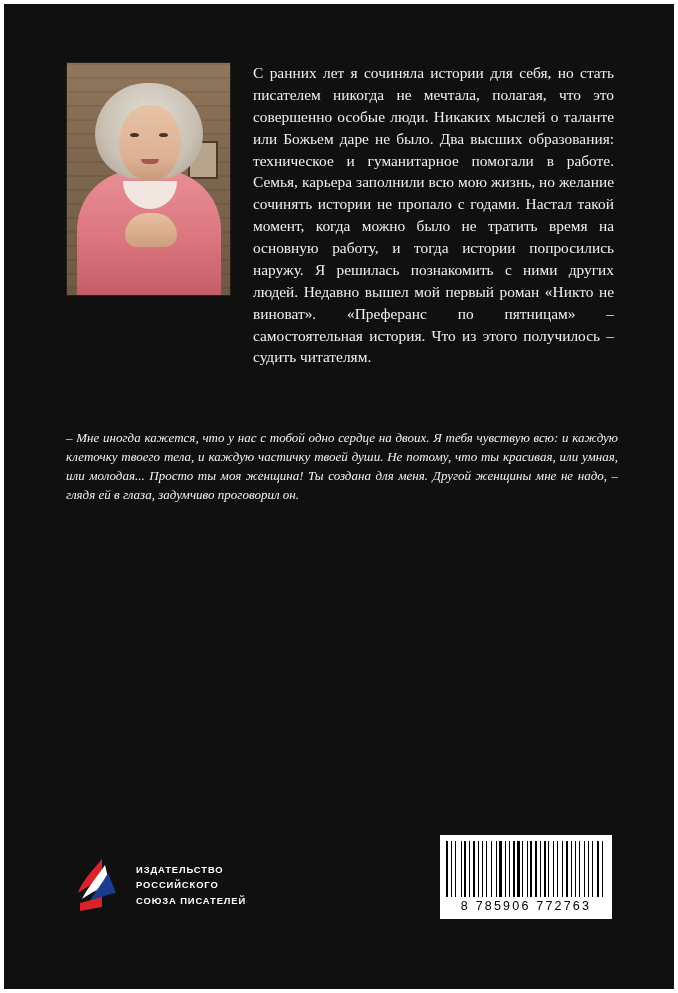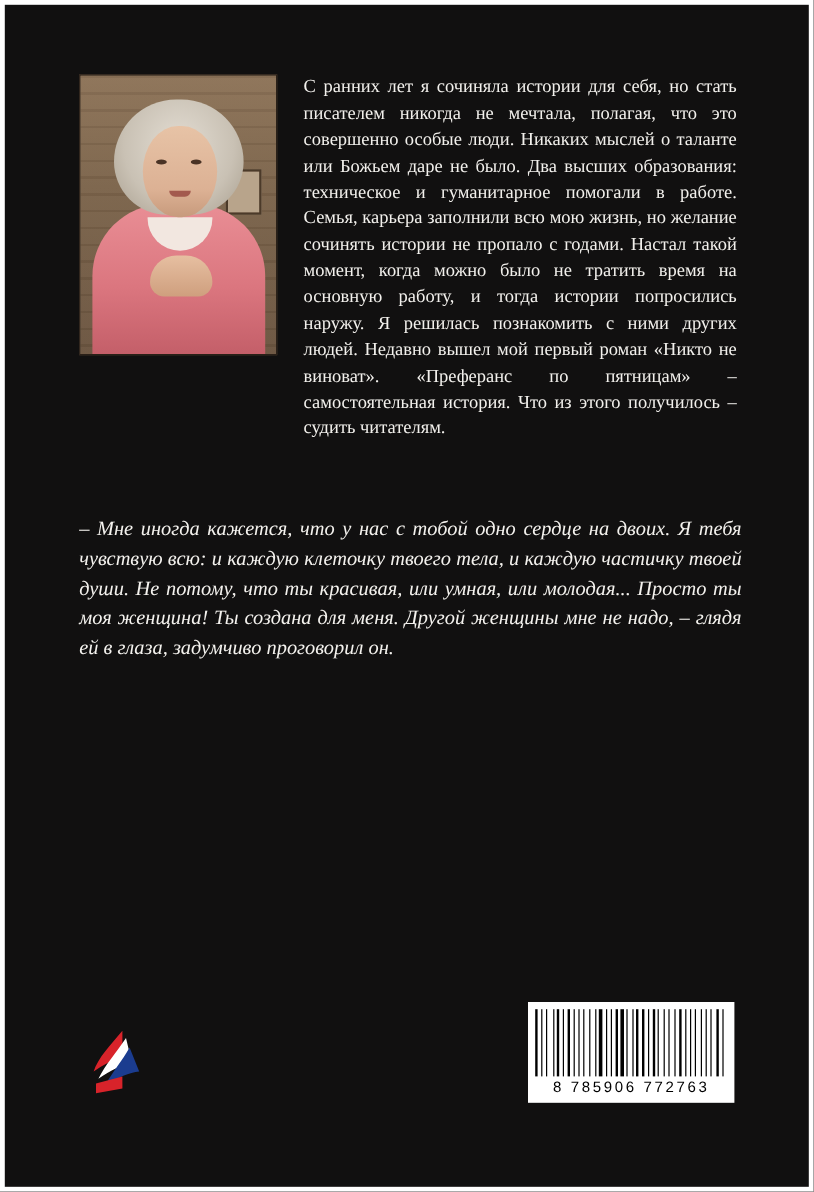--- a/index.html
+++ b/index.html
@@ -170,21 +170,21 @@
     hyphens: manual;
   }
 
   
   .quote {
     position: absolute;
     left: 62px;
     top: 425px;
     width: 552px;
     color: #f4f2ee;
-    font-size: 17px;
+    font-size: 13px;
     line-height: 1.46;
     font-style: italic;
     text-align: justify;
   }
 
   
   .publisher {
     position: absolute;
     left: 68px;
     bottom: 76px;
@@ -266,20 +266,25 @@
 
     <div class="publisher">
       <div class="logo">
         <svg width="52" height="56" viewBox="0 0 52 56" xmlns="http://www.w3.org/2000/svg">
           <path d="M30 2 C20 14, 10 24, 6 36 C14 30, 22 26, 30 24 Z" fill="#d8232a"></path>
           <path d="M33 8 C25 20, 16 30, 10 42 C20 35, 30 30, 38 29 Z" fill="#ffffff"></path>
           <path d="M36 16 C30 27, 22 36, 16 47 C26 41, 36 37, 44 36 Z" fill="#1b3c8f"></path>
           <path d="M8 46 L30 40 L30 50 L8 54 Z" fill="#d8232a"></path>
         </svg>
       </div>
+      <div class="publisher-text">
+        <div>ИЗДАТЕЛЬСТВО</div>
+        <div>РОССИЙСКОГО</div>
+        <div>СОЮЗА ПИСАТЕЛЕЙ</div>
+      </div>
     </div>
 
     <div class="barcode-box">
       <div class="bars" id="bars">
           <span style="width: 4.35px;"></span>
           <span style="width: 1.45px; background: transparent;"></span>
           <span style="width: 1.45px;"></span>
           <span style="width: 2.9px; background: transparent;"></span>
           <span style="width: 1.45px;"></span>
           <span style="width: 4.35px; background: transparent;"></span>

